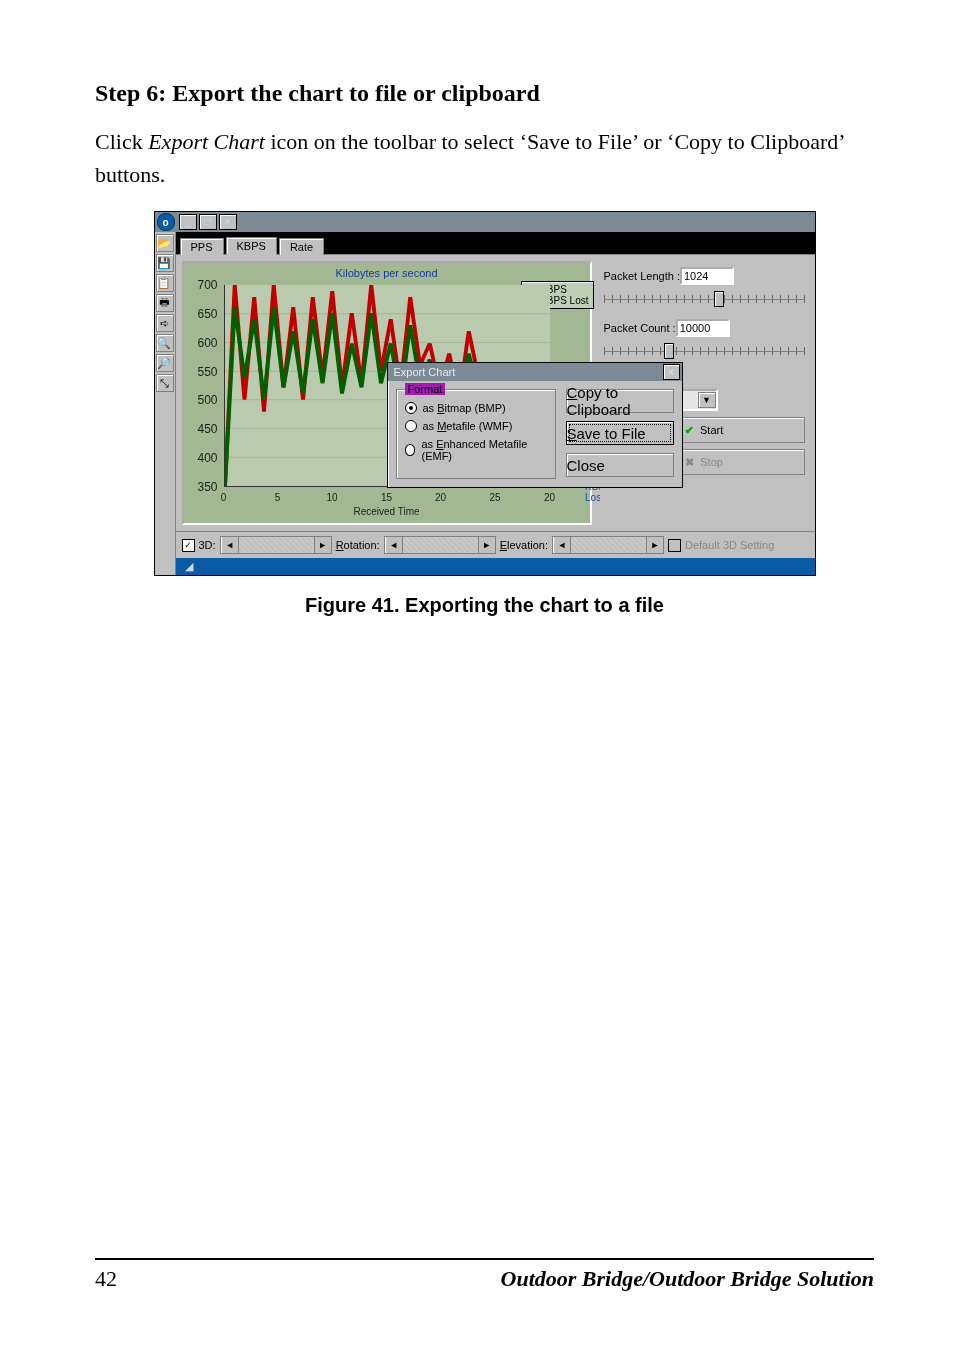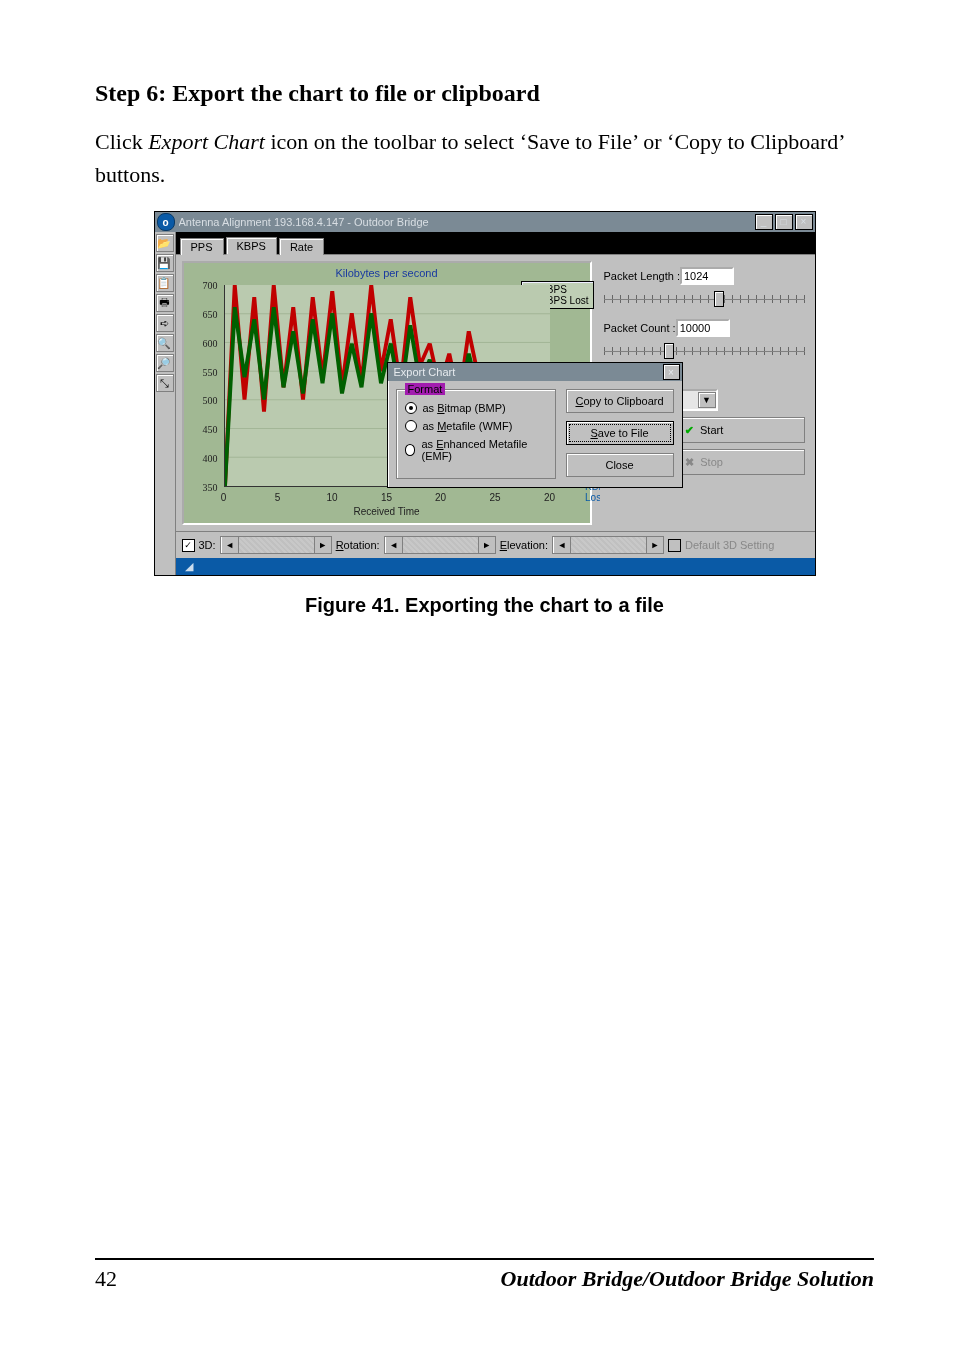--- a/index.html
+++ b/index.html
@@ -171,21 +171,21 @@
     left: 40px;
     top: 22px;
     right: 40px;
     bottom: 36px;
     background: #bacaaf;
     border-left: 1px solid #333;
     border-bottom: 1px solid #333;
   }
   .plot svg { position: absolute; inset: 0; width: 100%; height: 100%; }
   .yticks { position: absolute; left: 4px; top: 22px; bottom: 36px; width: 32px; }
-  .ytick { position: absolute; right: 2px; font-size: 10px; color: #222; transform: translateY(-50%); font-family: Liberation Serif, serif; }
+  .ytick { position: absolute; right: 2px; font-size: 12px; color: #222; transform: translateY(-50%); }
   .xticks { position: absolute; left: 40px; right: 40px; bottom: 6px; height: 28px; }
   .xtick { position: absolute; bottom: 14px; font-size: 10px; color: #222; transform: translateX(-50%);}
   .xlabel { position: absolute; bottom: 0; left: 0; right: 0; text-align: center; font-size: 10px; color: #222;}
   .seclabel {
     position: absolute;
     bottom: 14px;
     font-size: 10px;
     color: #0a5aa6;
     transform: translateX(-50%);
   }
@@ -337,22 +337,22 @@
   .dlg-btns {
     width: 108px;
     display: flex;
     flex-direction: column;
     gap: 8px;
   }
   .dbtn {
     height: 22px;
     border: 1px solid #808080;
     box-shadow: inset 1px 1px 0 #fff;
-    display: flex; align-items: center; justify-content: center;
-    font-size: 11px;
+    display: flex; align-items: center; 
+    font-size: 15px;
     background: #c0c0c0;
   }
   .dbtn.default {
     border: 1px solid #000;
     outline: 1px dotted #000;
     outline-offset: -4px;
   }
 
   
   .botbar {
@@ -438,21 +438,20 @@
   <h2 class="step">Step 6: Export the chart to file or clipboard</h2>
   <p class="body">
     <span>Click </span><em>Export Chart</em><span> icon on the toolbar to select ‘Save to File’ or ‘Copy to Clipboard’ buttons.</span>
   </p>
 
   <div class="figwrap">
     <div class="shot">
 
       <div class="titlebar">
         <div class="appicon">o</div>
-        <div class="title-text">Antenna Alignment 193.168.4.147 - Outdoor Bridge</div>
         <div class="winbtns">
           <div class="winbtn">_</div>
           <div class="winbtn">□</div>
           <div class="winbtn">×</div>
         </div>
       </div>
 
       <div style="position:relative;">
         <div class="client">
 

